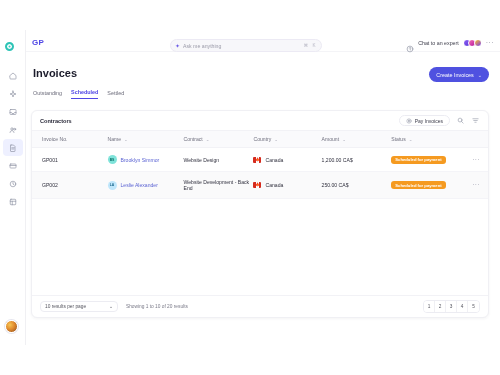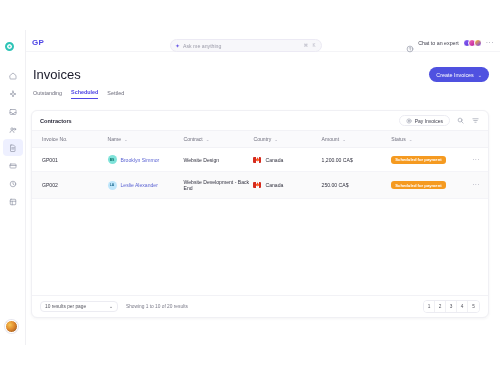--- a/index.html
+++ b/index.html
@@ -79,21 +79,21 @@
   .avatars { display: flex; }
   .av { width: 8px; height: 8px; border-radius: 50%; border: 1px solid #fff; margin-left: -2.5px; }
   .av:first-child { margin-left: 0; }
   .av1 { background: linear-gradient(140deg,#8b5cf6,#5b3bd4); }
   .av2 { background: linear-gradient(140deg,#f472b6,#b5179e); }
   .av3 { background: linear-gradient(140deg,#fbbf24,#7c3aed); }
   .tb-dots { font-size: 7px; color: #a5a5b3; letter-spacing: .4px; line-height: 4px; }
   
   .page-title {
     position: absolute; left: 33px; top: 67px;
-    font-size: 13px; font-weight: normal; color: #1b1b2b;
+    font-size: 11px; font-weight: bold; color: #1b1b2b;
   }
   .tabs {
     position: absolute; left: 33px; top: 89px;
     display: flex; gap: 9px; align-items: flex-end;
   }
   .tab { font-size: 5.4px; color: #6d6d7c; padding-bottom: 3px; cursor: pointer; }
   .tab.active { color: #4f46e5; border-bottom: 1.3px solid #4f46e5; font-weight: bold; }
   .create-btn {
     position: absolute; right: 11px; top: 67px;
     height: 15px; padding: 0 7px;

